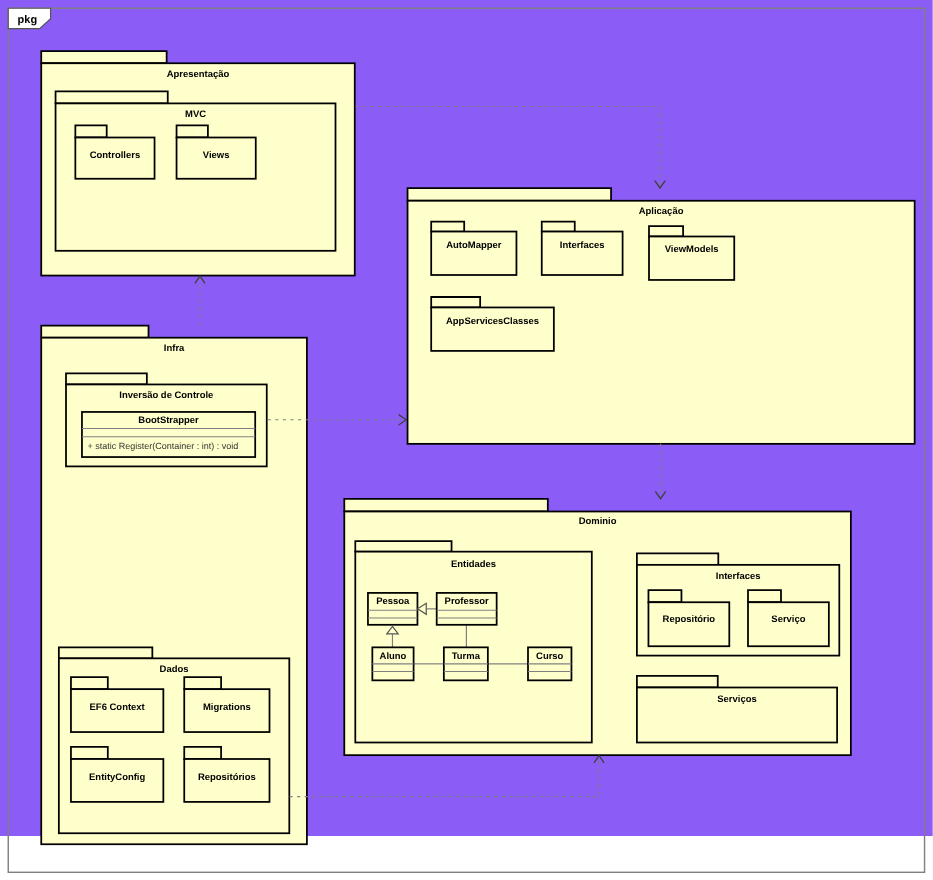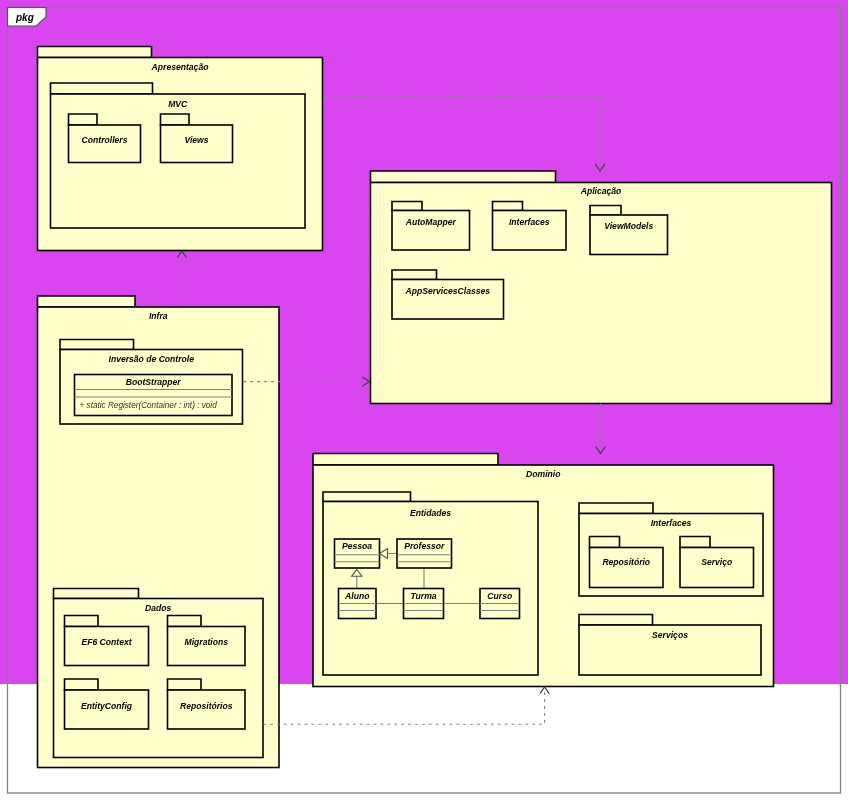--- a/index.html
+++ b/index.html
@@ -1,19 +1,19 @@
 <!DOCTYPE html>
 <html><head>
 <meta charset="utf-8">
 <title>UML Package Diagram</title>
 <style>
   html,body{margin:0;padding:0;background:#ffffff;}
   body{width:848px;height:800px;overflow:hidden;
        font-family:"Liberation Sans",sans-serif;}
-  #stage{position:relative;width:848px;height:684px;background:#d946ef;font-style:italic;}
+  #stage{position:relative;width:848px;height:760px;background:#8b5cf6;}
   svg{display:block;}
   .pkgfill{fill:#ffffcc;stroke:#000000;stroke-width:1.6;}
   .pkgtab{fill:#ffffcc;stroke:#000000;stroke-width:1.6;}
   .clsbox{fill:#ffffcc;stroke:#000000;stroke-width:1.6;}
   .sep{stroke:#808080;stroke-width:1;}
   .lbl{font-family:"Liberation Sans",sans-serif;font-size:8.6px;fill:#000000;
        text-anchor:middle;dominant-baseline:middle;font-weight:bold;}
   .clslbl{font-family:"Liberation Sans",sans-serif;font-size:8.6px;fill:#000000;
        text-anchor:middle;dominant-baseline:middle;font-weight:bold;}
   .oplbl{font-family:"Liberation Sans",sans-serif;font-size:8.2px;fill:#333333;

